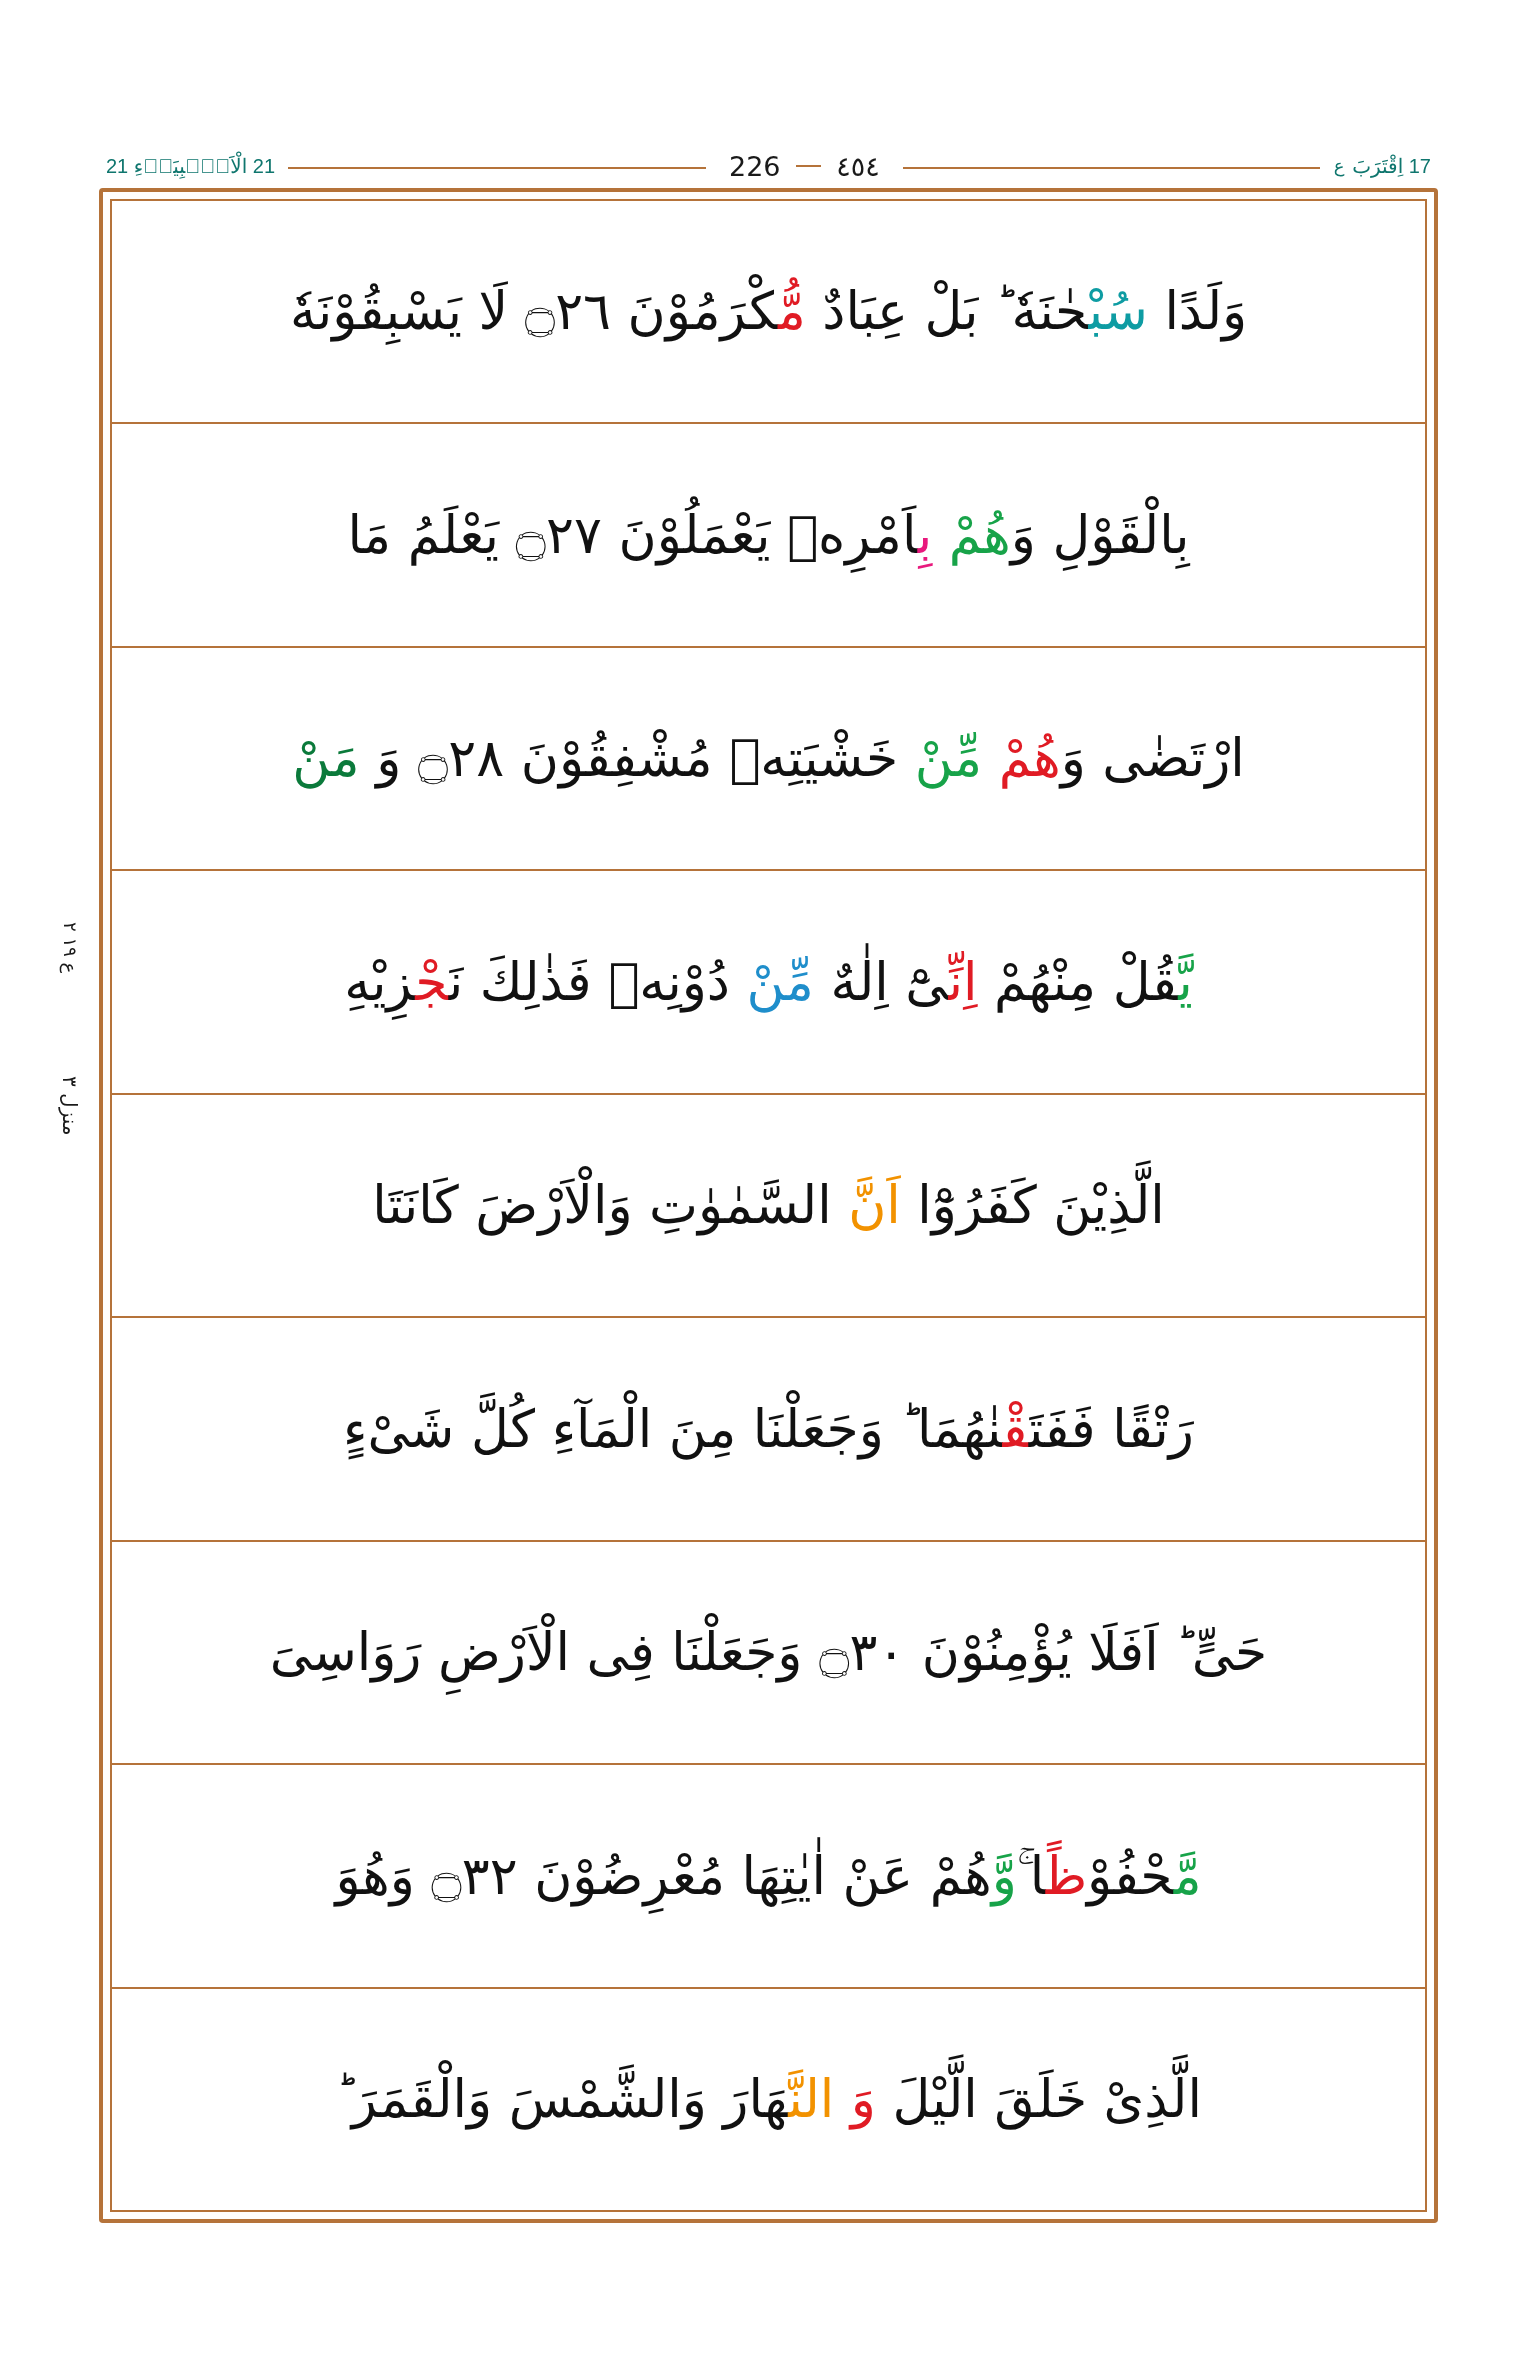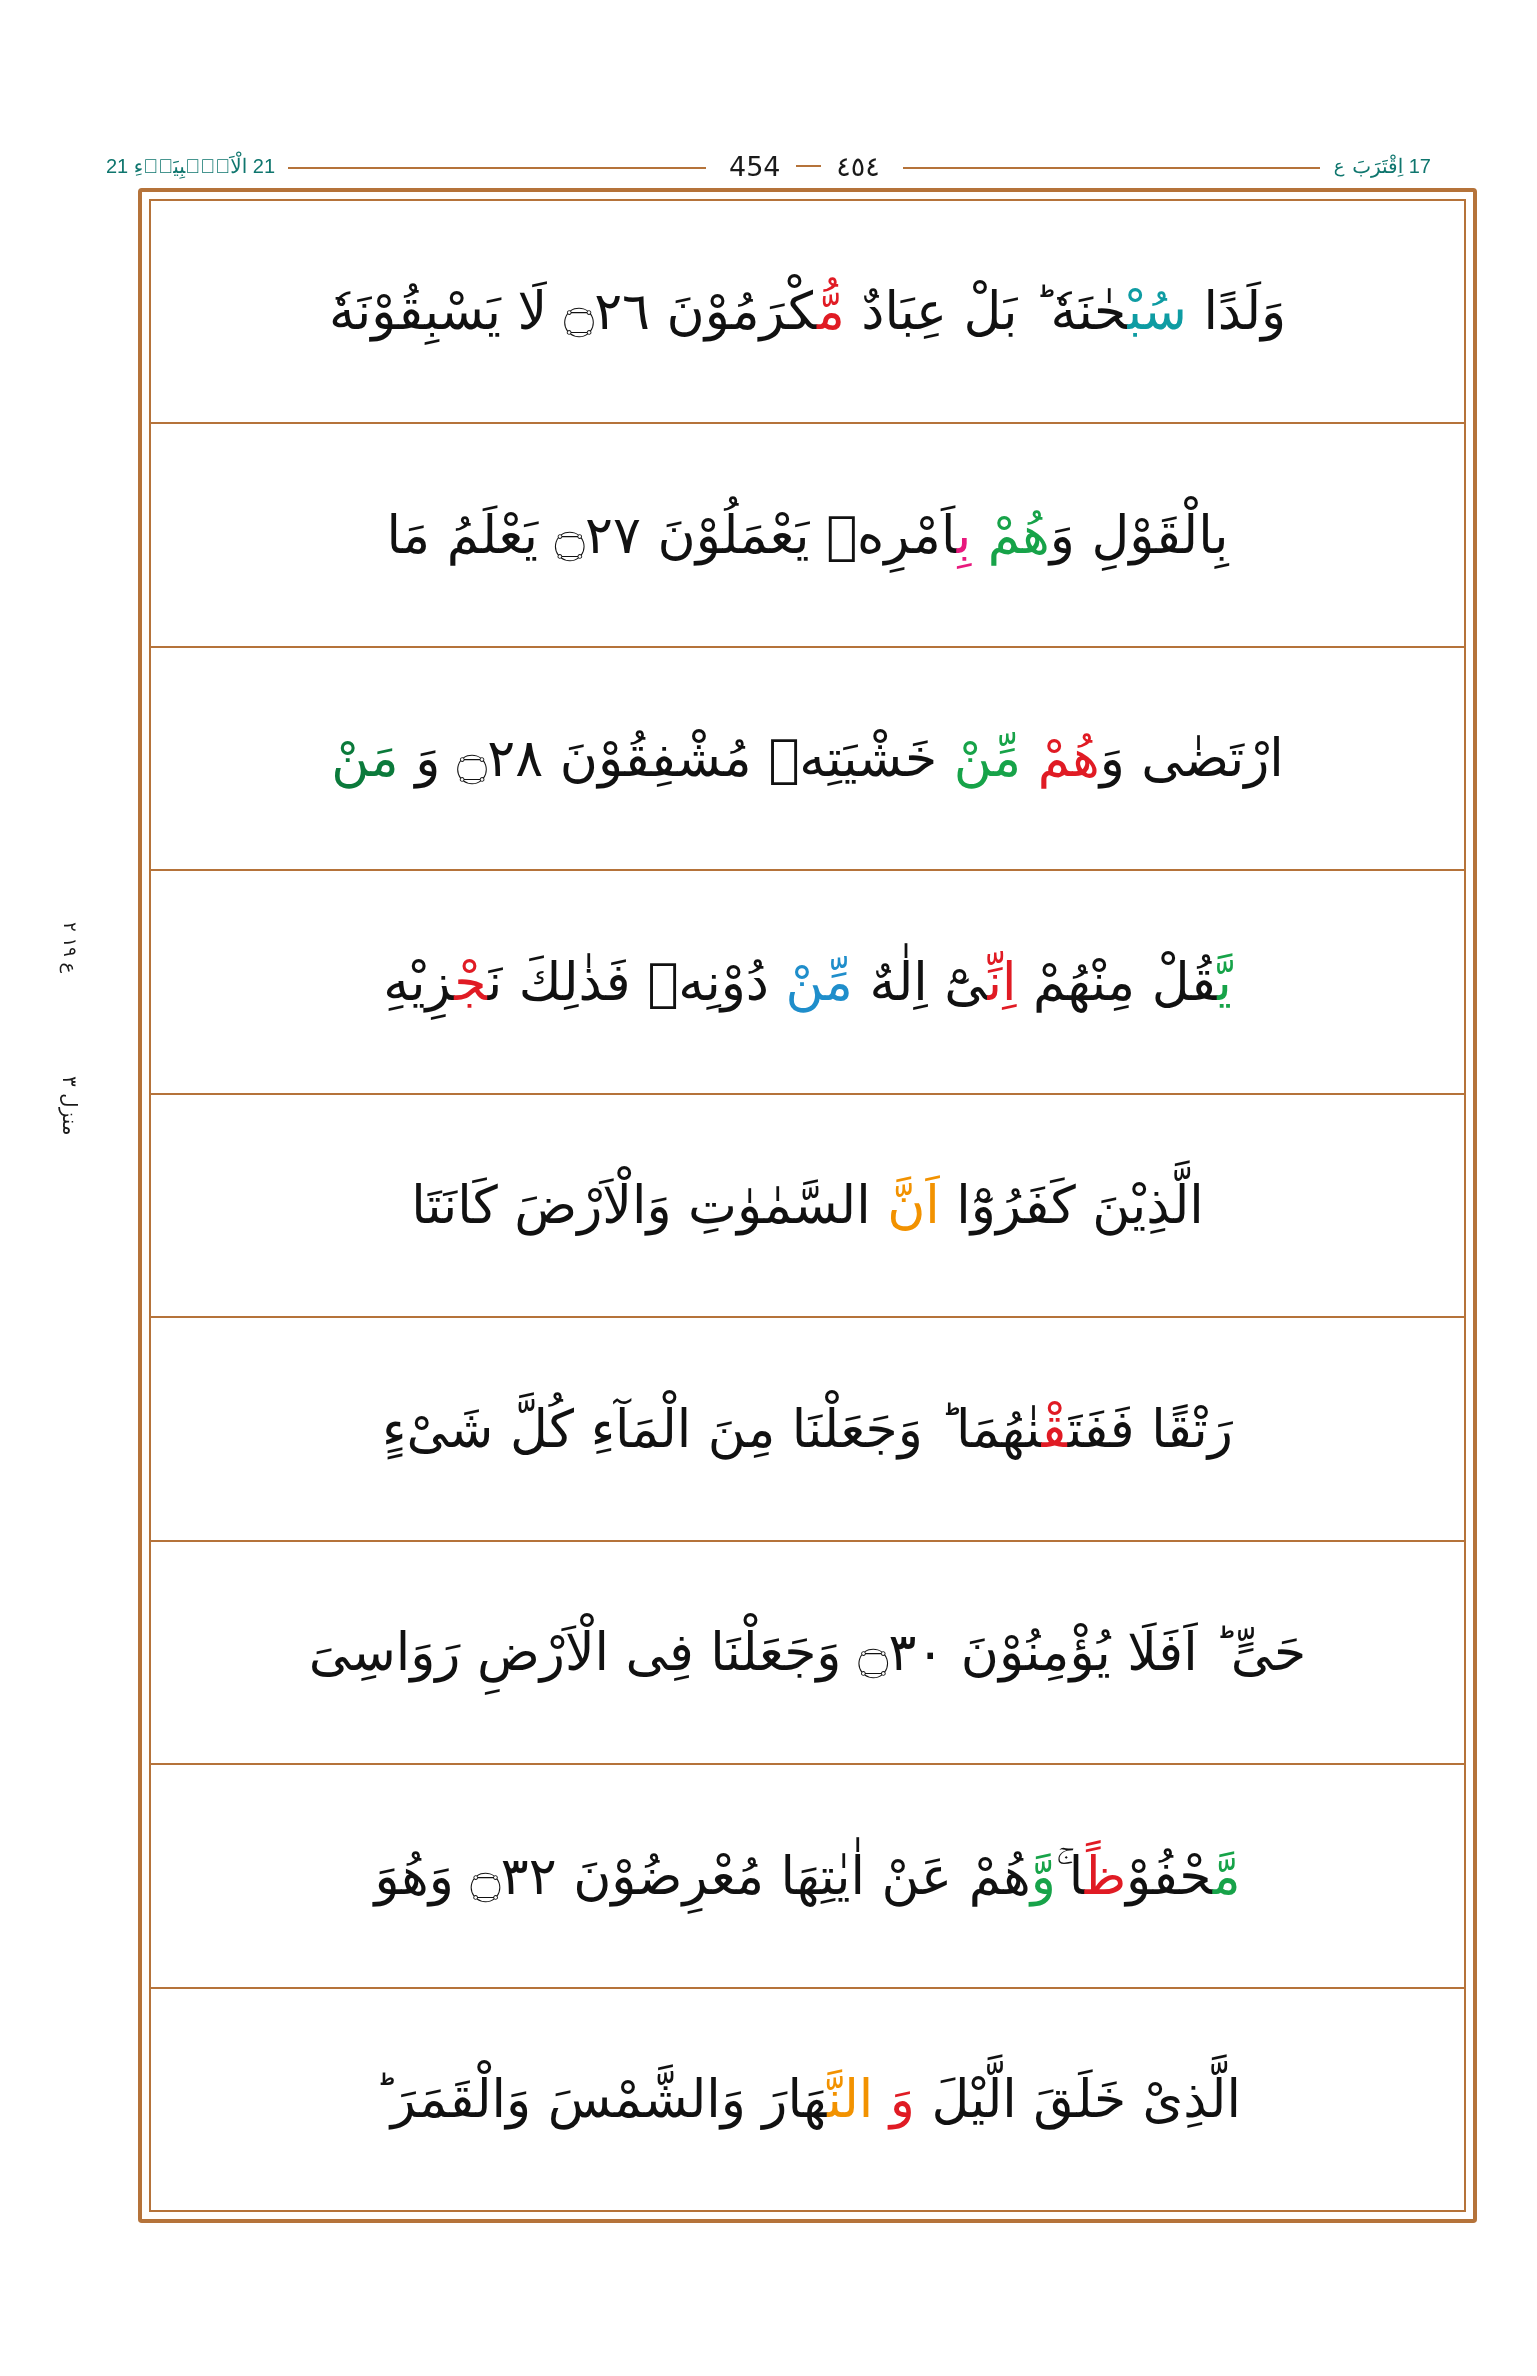--- a/index.html
+++ b/index.html
@@ -79,21 +79,20 @@
     position: absolute;
     top: 188px;
     left: 99px;
     width: 1339px;
     height: 2035px;
     border: 4.8px solid #b5733a;
     border-radius: 3.8px;
     box-sizing: border-box;
     padding: 6.7px;
     background: #ffffff;
-    margin-left: 39px;
   }
   .frame-inner {
     width: 100%;
     height: 100%;
     border: 2.4px solid #b5733a;
     box-sizing: border-box;
     background: #ffffff;
     display: flex;
     flex-direction: column;
   }
@@ -164,21 +163,21 @@
     <div class="hdr-side">
       <span class="hdr-text">17 اِقْتَرَبَ</span>
       <span class="hdr-text small">ع</span>
     </div>
 
     <div class="hdr-rule"></div>
 
     <div class="hdr-center">
       <span class="num">٤٥٤</span>
       <span class="hdr-dash"></span>
-      <span class="num">454</span>
+      <span class="num">226</span>
     </div>
 
     <div class="hdr-rule"></div>
 
     <div class="hdr-side">
       <span class="hdr-text">21 الْاَنْۢبِيَاۗءِ 21</span>
     </div>
   </div>
 
   <div class="side-marker marker-ruku">ع ١٩ ٢</div>

